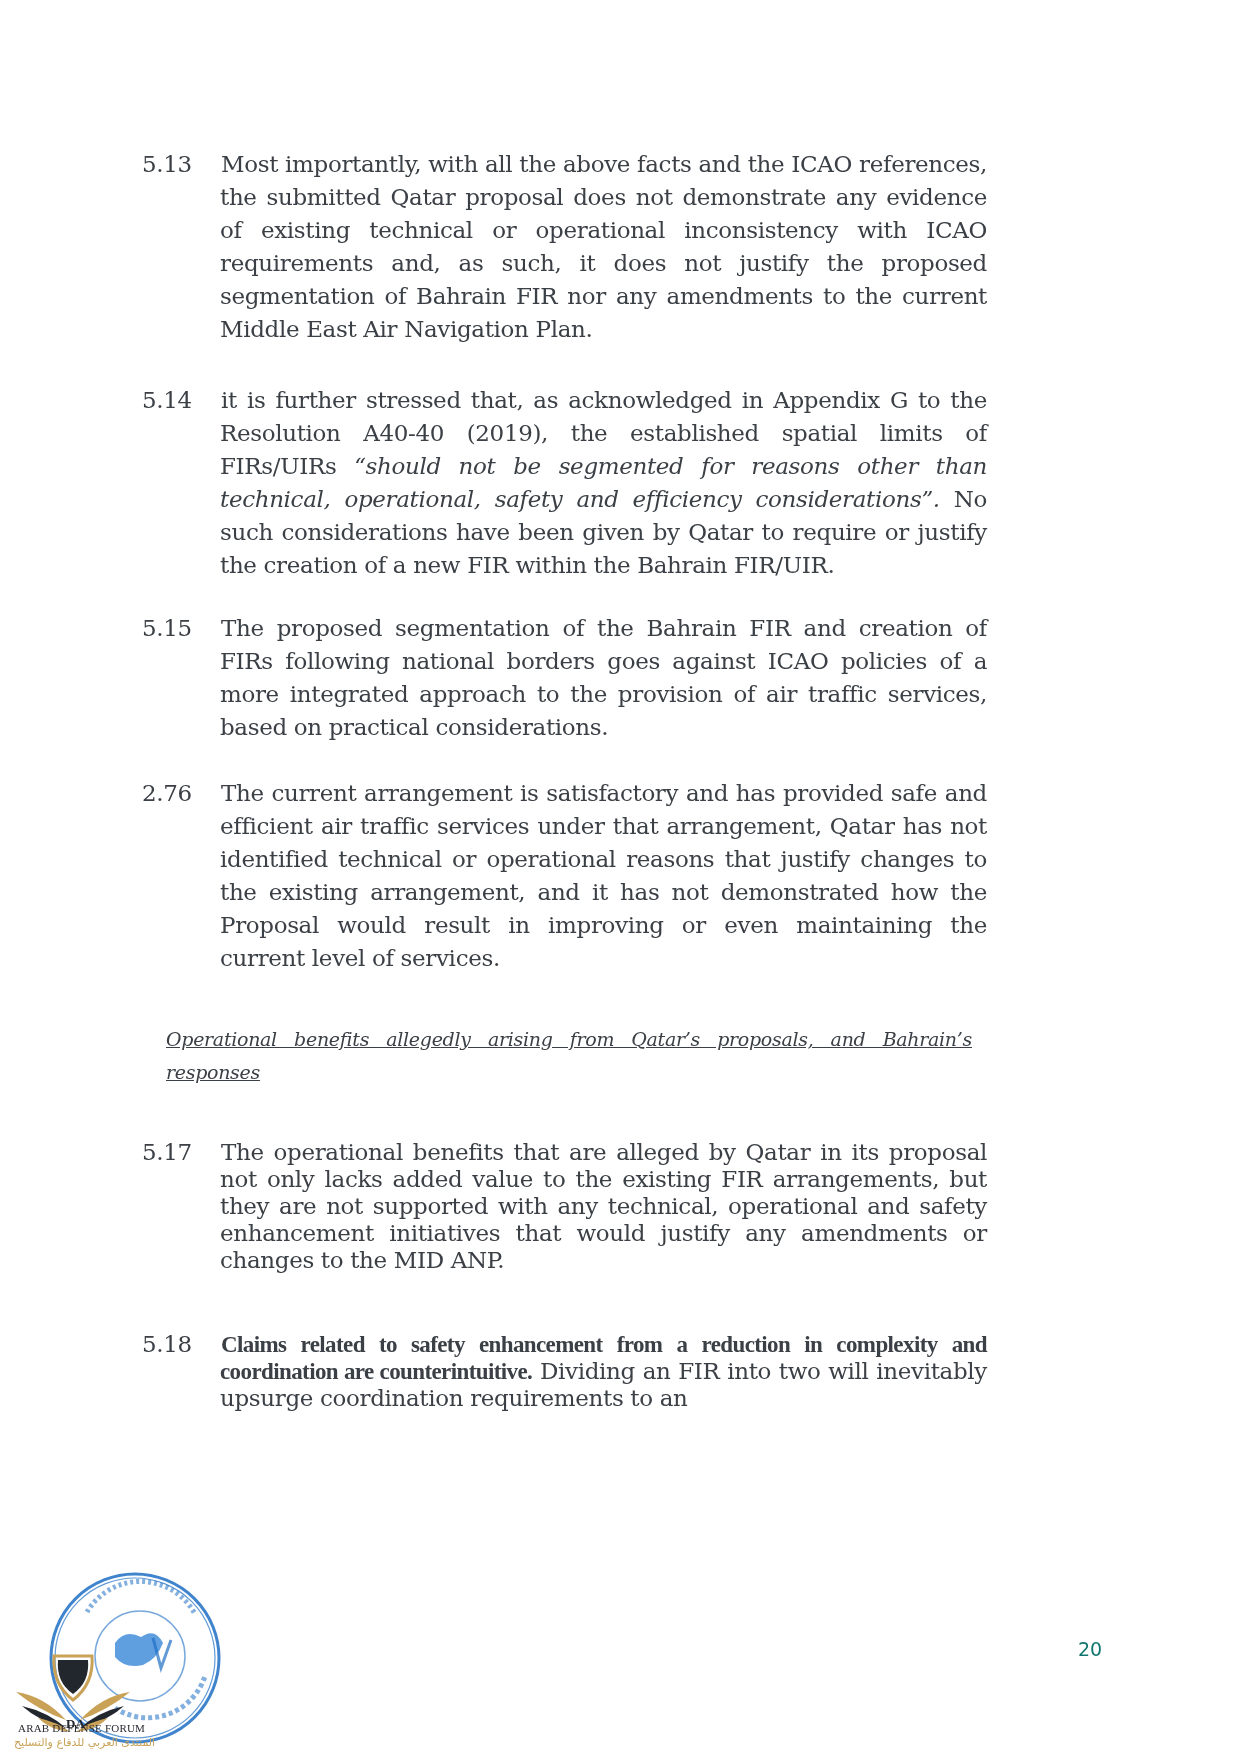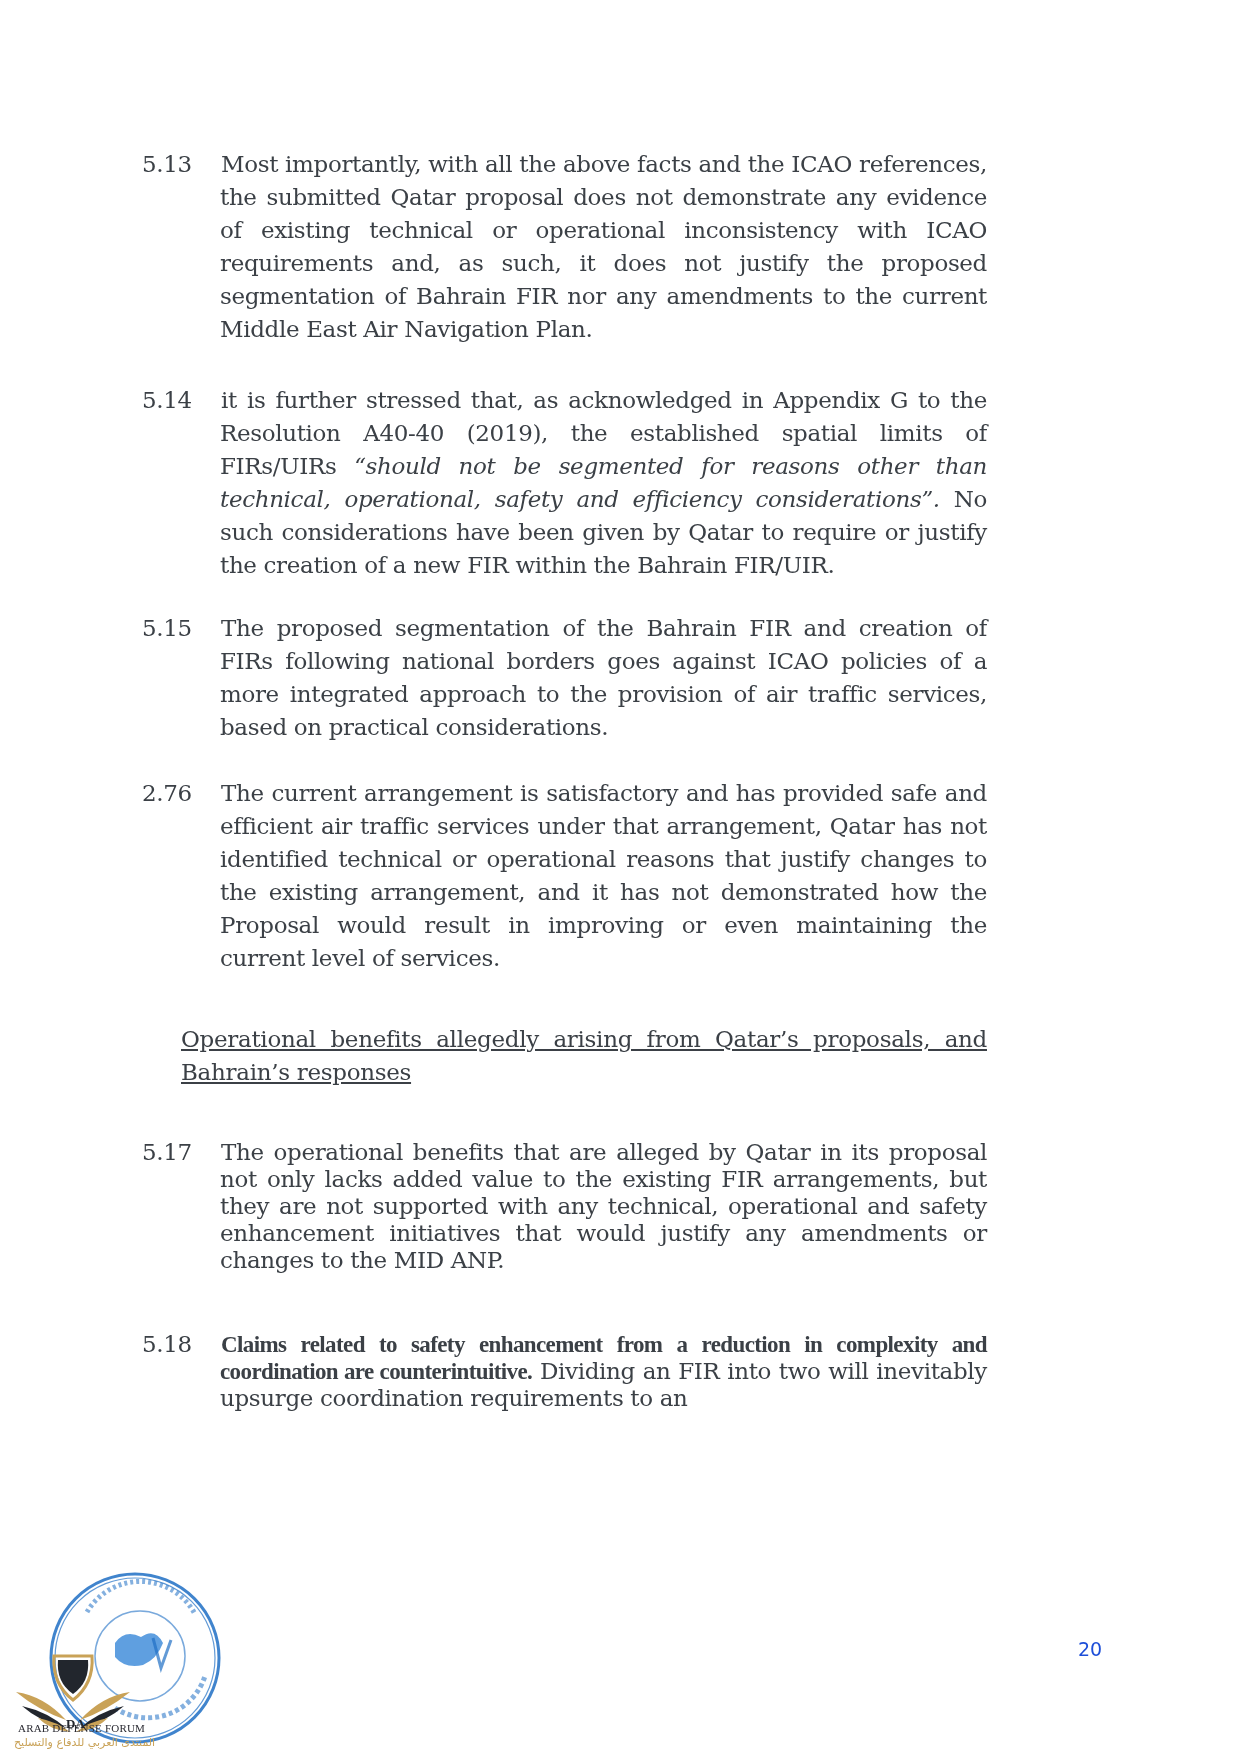--- a/index.html
+++ b/index.html
@@ -38,36 +38,37 @@
   .para.tight { line-height: 27px; }
   .para.indent-hang {
     padding-left: 39px;
     text-indent: -39px;
     width: 767px;
   }
   em { font-style: italic; }
   strong { font-weight: bold; letter-spacing: -0.6px; font-family: Liberation Serif, serif; }
   .heading {
     position: absolute;
-    left: 181px;
+    left: 166px;
     width: 806px;
-    font-size: 23px;
+    font-size: 19px;
     line-height: 33px;
+    font-style: italic;
     text-decoration: underline;
     text-align: justify;
     text-align-last: left;
     letter-spacing: -0.3px;
   }
   .page-number {
     position: absolute;
     left: 1078px;
     top: 1638px;
     font-family: "DejaVu Sans", "Liberation Sans", sans-serif;
     font-size: 19px;
-    color: #1d4ed8;
+    color: #0f766e;
   }
   .stamp {
     position: absolute;
     left: 45px;
     top: 1568px;
     width: 180px;
     height: 180px;
   }
   .watermark {
     position: absolute;

